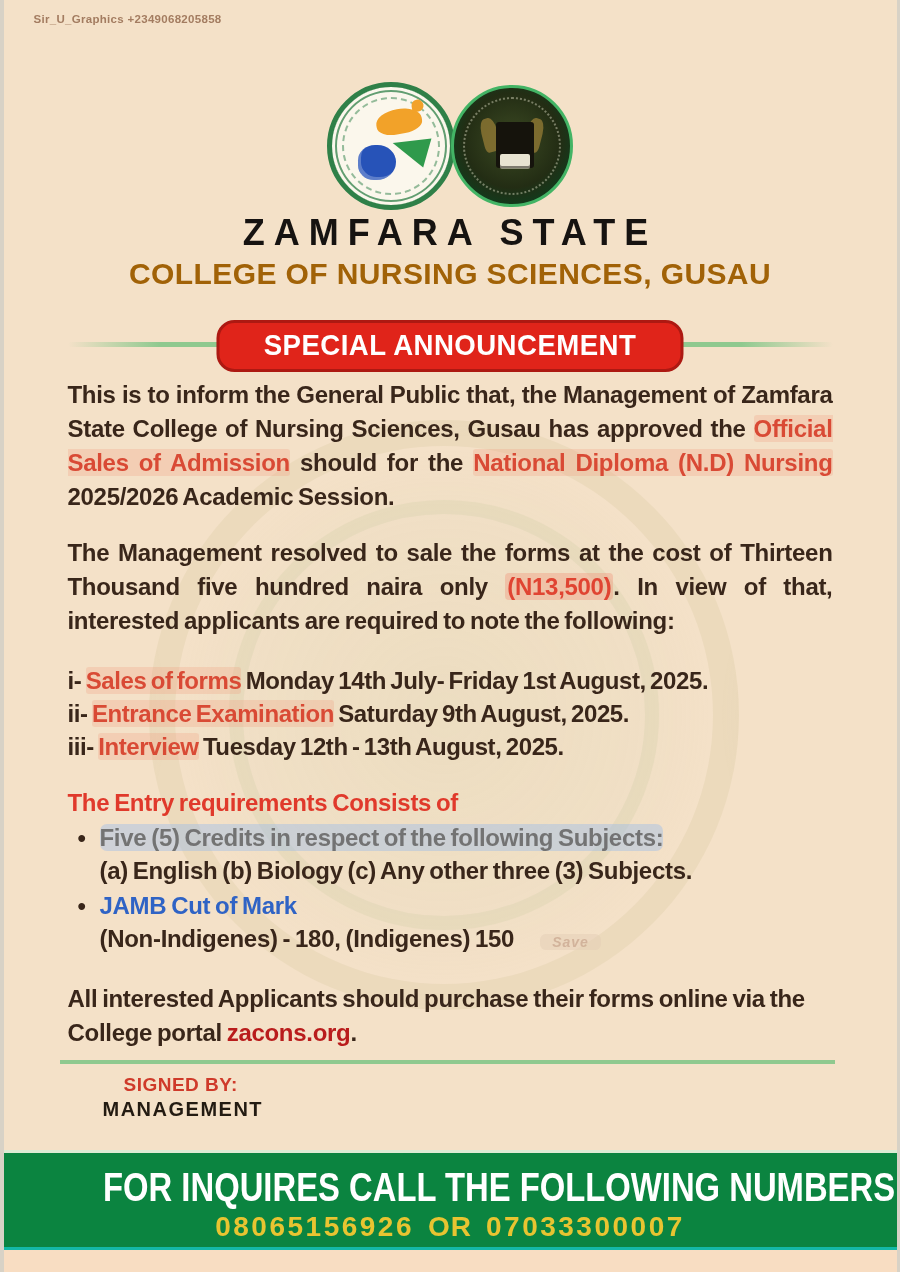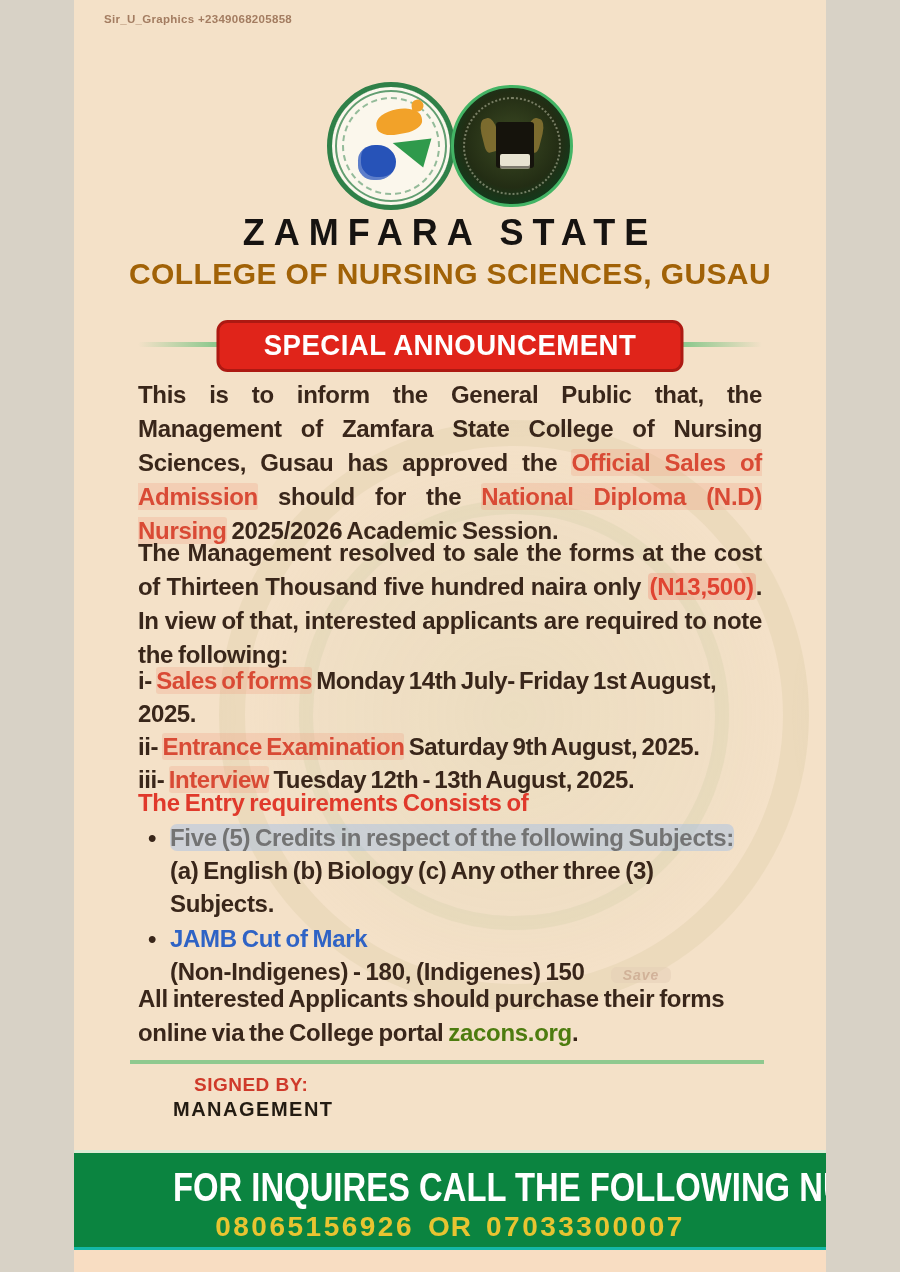--- a/index.html
+++ b/index.html
@@ -1,18 +1,18 @@
 <!DOCTYPE html>
 <html><head>
 <meta charset="utf-8">
 <style>
   * { margin:0; padding:0; box-sizing:border-box; }
   html,body { background:#d8d2c6; }
   .page {
-    position:relative; width:752px; height:1272px; margin:0 auto;
+    position:relative; width:893px; height:1272px; margin:0 auto;
     background:#f4e1c8;
     font-family:"Liberation Sans", sans-serif;
     overflow:hidden;
   }
   
   .watermark {
     position:absolute; left:145px; top:420px; width:590px; height:590px;
     border-radius:50%;
     border:26px solid rgba(170,160,90,0.10);
     background:radial-gradient(circle, rgba(190,200,150,0.14) 0%, rgba(190,200,150,0.05) 55%, rgba(190,200,150,0) 70%);
@@ -62,21 +62,21 @@
     font-size:30px; font-weight:700; letter-spacing:.4px; color:#a16207; z-index:2;
   }
   
   .banner-row { position:absolute; top:320px; left:0; right:0; height:50px; z-index:2; }
   .banner-line {
     position:absolute; top:22px; left:64px; right:64px; height:5px; border-radius:3px;
     background:linear-gradient(to right, rgba(143,201,143,0), #8fc98f 12%, #8fc98f 88%, rgba(143,201,143,0));
   }
   .banner-pill {
     position:absolute; left:50%; top:0; transform:translateX(-50%);
-    background:#e0241a; border:3px solid #ad1912; border-radius:11px;
+    background:#e0241a; border:3px solid #ad1912; border-radius:18px;
     padding:5px 28px 7px; white-space:nowrap;
   }
   .banner-pill span {
     display:inline-block; transform:scaleX(.92);
     color:#fff; font-size:30px; font-weight:700; letter-spacing:.5px;
   }
   
   .block {
     position:absolute; left:64px; right:64px; z-index:1;
     font-size:24px; font-weight:700; color:#39261a;
@@ -93,21 +93,21 @@
   .blue { color:#2f63c5; }
   .blue-hl { color:#737373; background:rgba(145,185,240,.38); border-radius:7px;text-align:right; }
   .req-heading { color:#e0392b; }
   .req-item { position:relative; padding-left:32px; margin-top:2px; }
   .req-detail { padding-left:32px; }
   .bullet-dot { position:absolute; left:10px; top:0; color:#39261a; }
   .faint-note {
     margin-left:26px; font-size:14px; color:rgba(190,150,125,.55);
     background:rgba(228,205,182,.5); border-radius:6px; padding:0 12px; letter-spacing:1px;font-style:italic;
   }
-  .link { color:#4d7c0f; cursor:pointer; }
+  .link { color:#b91c1c; cursor:pointer; }
   
   .sign-divider { position:absolute; top:1060px; left:56px; right:62px; height:4px; background:#8fc98f; z-index:2; }
   .signed-by { position:absolute; top:1074px; left:120px; font-size:19px; font-weight:700; letter-spacing:.5px; color:#cf3a2a; z-index:2;text-align:center; }
   .management { position:absolute; top:1098px; left:99px; font-size:20px; font-weight:700; letter-spacing:1.5px; color:#231b12; z-index:2; }
   
   .footer {
     position:absolute; left:0; right:0; bottom:22px; height:100px;
     background:#0b8440; border-top:3px solid #dcecd4; border-bottom:3px solid #14b8a6;
     text-align:center; z-index:3;
   }

